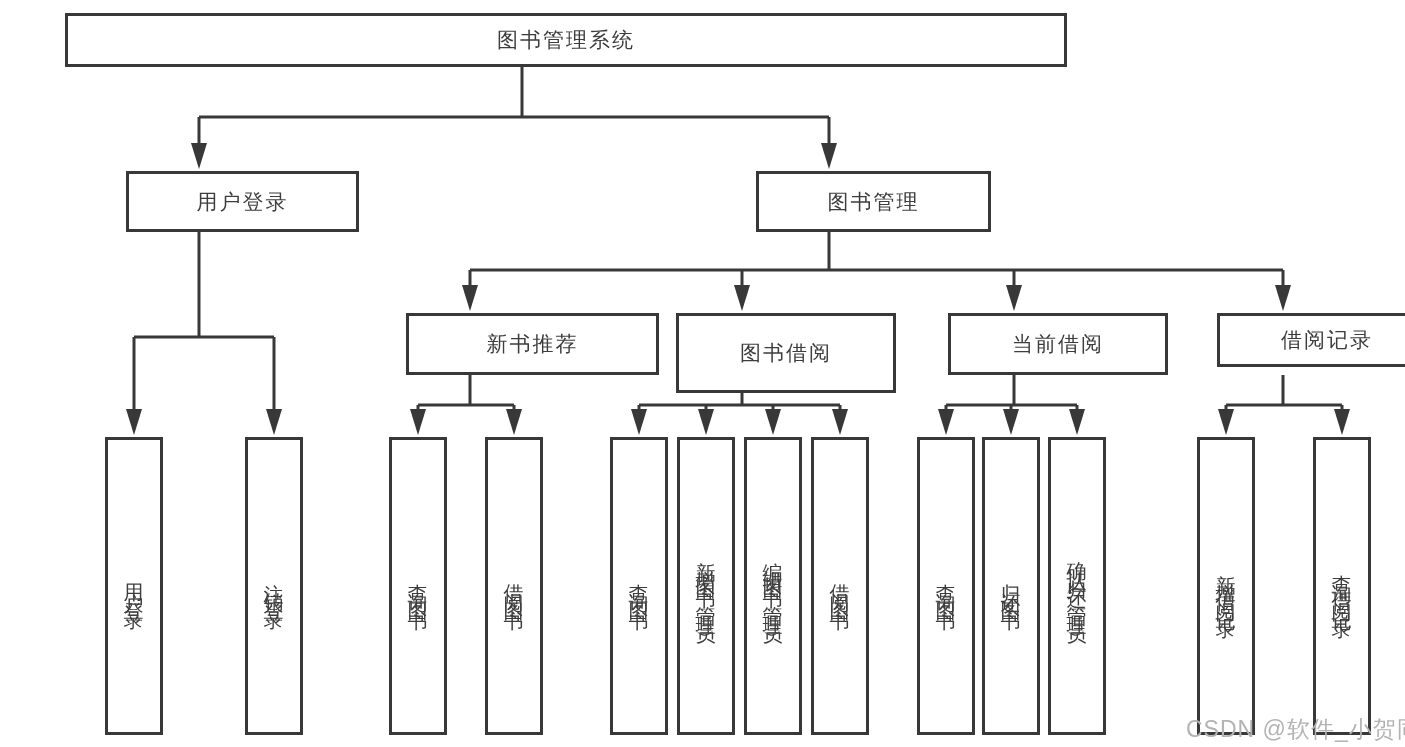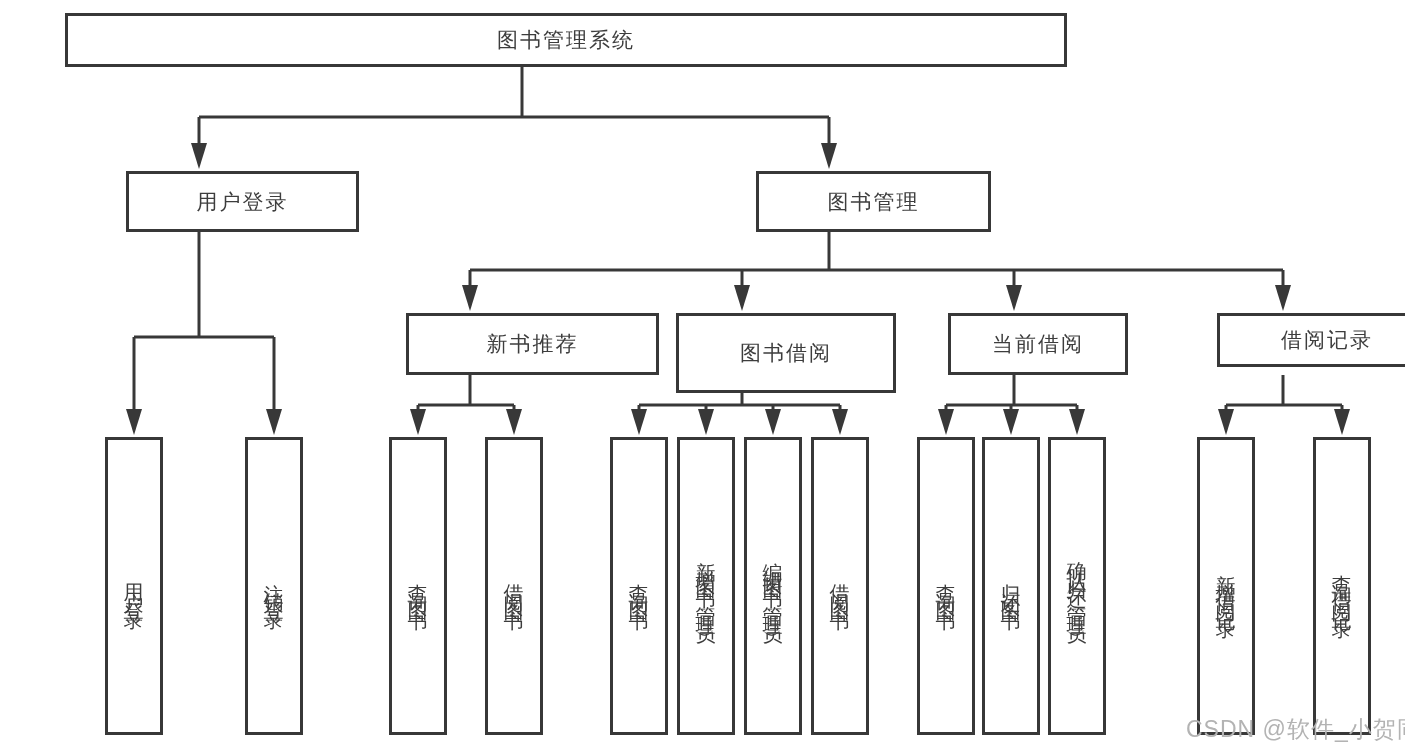--- a/index.html
+++ b/index.html
@@ -108,21 +108,21 @@
   <div class="hnode" style="left:712px;top:171px;width:235px;height:61px">
     <span>图书管理</span>
   </div>
 
   <div class="hnode" style="left:362px;top:313px;width:253px;height:62px">
     <span>新书推荐</span>
   </div>
   <div class="hnode" style="left:632px;top:313px;width:220px;height:80px">
     <span>图书借阅</span>
   </div>
-  <div class="hnode" style="left:904px;top:313px;width:180px;height:62px">
+  <div class="hnode" style="left:904px;top:313px;width:220px;height:62px">
     <span>当前借阅</span>
   </div>
   <div class="hnode" style="left:1173px;top:313px;width:220px;height:54px">
     <span>借阅记录</span>
   </div>
 
   <div class="vnode" style="left:105px">
     <span>用户登录</span>
   </div>
   <div class="vnode" style="left:245px">

